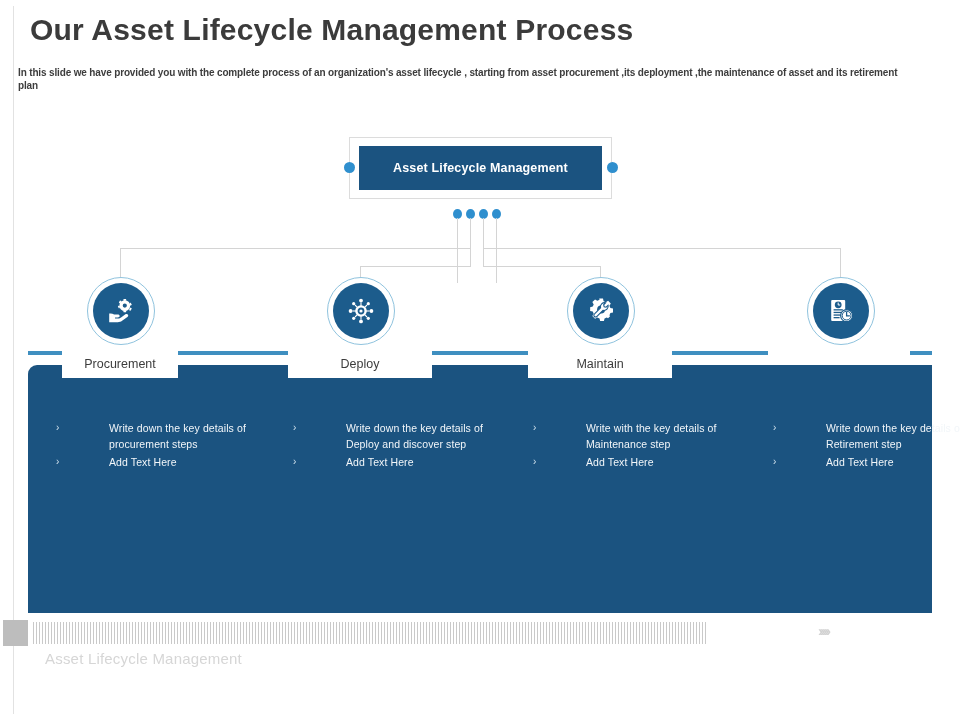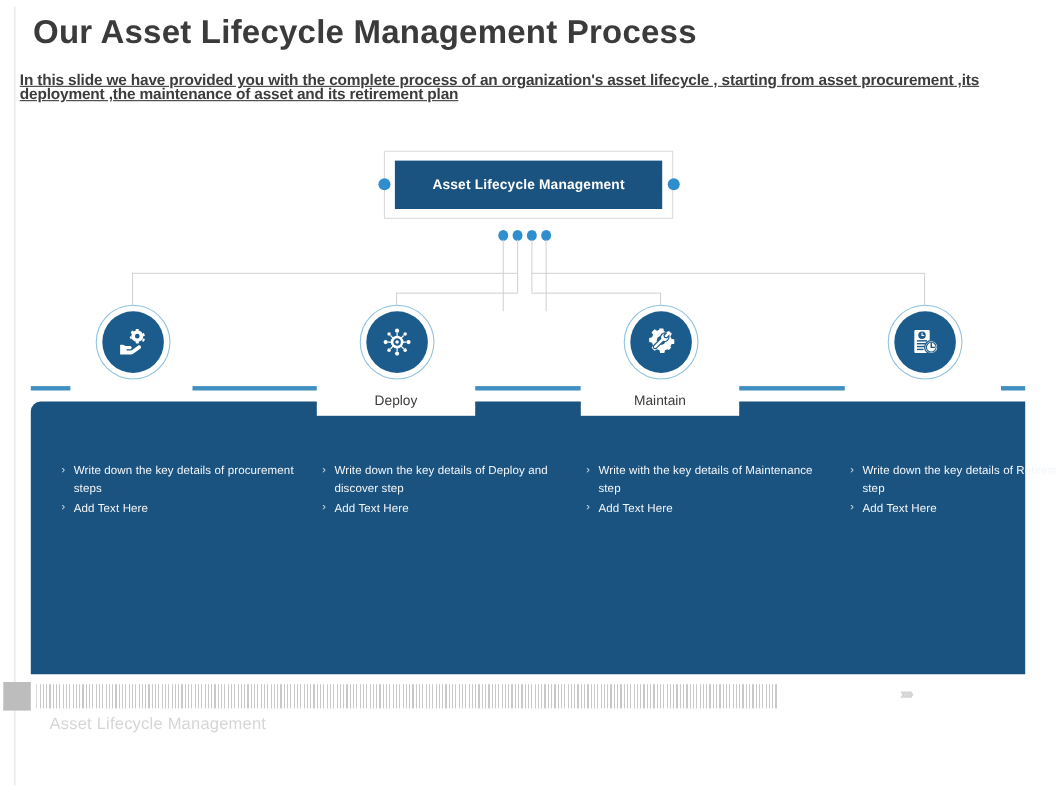--- a/index.html
+++ b/index.html
@@ -14,23 +14,22 @@
   .left-rule{position:absolute;left:13px;top:6px;width:1px;height:708px;background:#e2e2e2;}
 
   
   .title{
     position:absolute;left:30px;top:12px;width:900px;
     font-size:30px;font-weight:bold;color:#3b3b3b;
     letter-spacing:.2px;line-height:36px;white-space:nowrap;
   }
   .subtitle{
     position:absolute;left:18px;top:66px;width:900px;
-    font-size:14px;line-height:13px;color:#3d3d3d;font-weight:bold;
+    font-size:10px;line-height:13px;color:#3d3d3d;font-weight:bold;
     letter-spacing:-.15px;
-    text-decoration:underline;
   }
 
   
   .top-frame{
     position:absolute;left:349px;top:137px;width:263px;height:62px;
     border:1px solid #dcdcdc;background:#fff;box-sizing:border-box;
   }
   .top-box{
     position:absolute;left:359px;top:146px;width:243px;height:44px;
     background:#1b5380;display:flex;align-items:center;justify-content:center;
@@ -85,21 +84,21 @@
   .panel{
     position:absolute;left:28px;top:365px;width:904px;height:248px;
     background:#1b5380;border-top-left-radius:9px;z-index:3;
   }
   .col{position:absolute;top:55px;width:215px;}
   .bullet{display:flex;align-items:flex-start;margin-bottom:2px;}
   .chev{
     color:#cfe0ec;font-size:10px;line-height:16px;width:11px;flex:0 0 11px;
   }
   .btext{
-    color:#f2f6f9;font-size:10.5px;line-height:16px;letter-spacing:.1px;
+    color:#f2f6f9;font-size:10.5px;line-height:16px;letter-spacing:.1px;margin-left:42px;
   }
 
   
   .gray-sq{position:absolute;left:3px;top:620px;width:25px;height:26px;background:#bdbdbd;}
   .stripes{
     position:absolute;left:33px;top:622px;width:675px;height:22px;
     background:repeating-linear-gradient(to right,#c9c9c9 0px,#c9c9c9 1px,#ffffff 1px,#ffffff 3px);
   }
   .chevrons{
     position:absolute;left:818px;top:622px;
@@ -220,20 +219,23 @@
       </svg>
     </div>
   </div>
 
   <div class="bluebar" style="left:28px;top:351px;width:36px;"></div>
   <div class="bluebar" style="left:175px;top:351px;width:114px;"></div>
   <div class="bluebar" style="left:430px;top:351px;width:98px;"></div>
   <div class="bluebar" style="left:670px;top:351px;width:98px;"></div>
   <div class="bluebar" style="left:910px;top:351px;width:22px;"></div>
 
+  <div class="plate" style="left:62px;top:350px;width:116px;">
+    <span>Procurement</span>
+  </div>
   <div class="plate" style="left:288px;top:350px;width:144px;">
     <span>Deploy</span>
   </div>
   <div class="plate" style="left:528px;top:350px;width:144px;">
     <span>Maintain</span>
   </div>
 
   <div class="panel">
 
     <div class="col" style="left:28px;">

